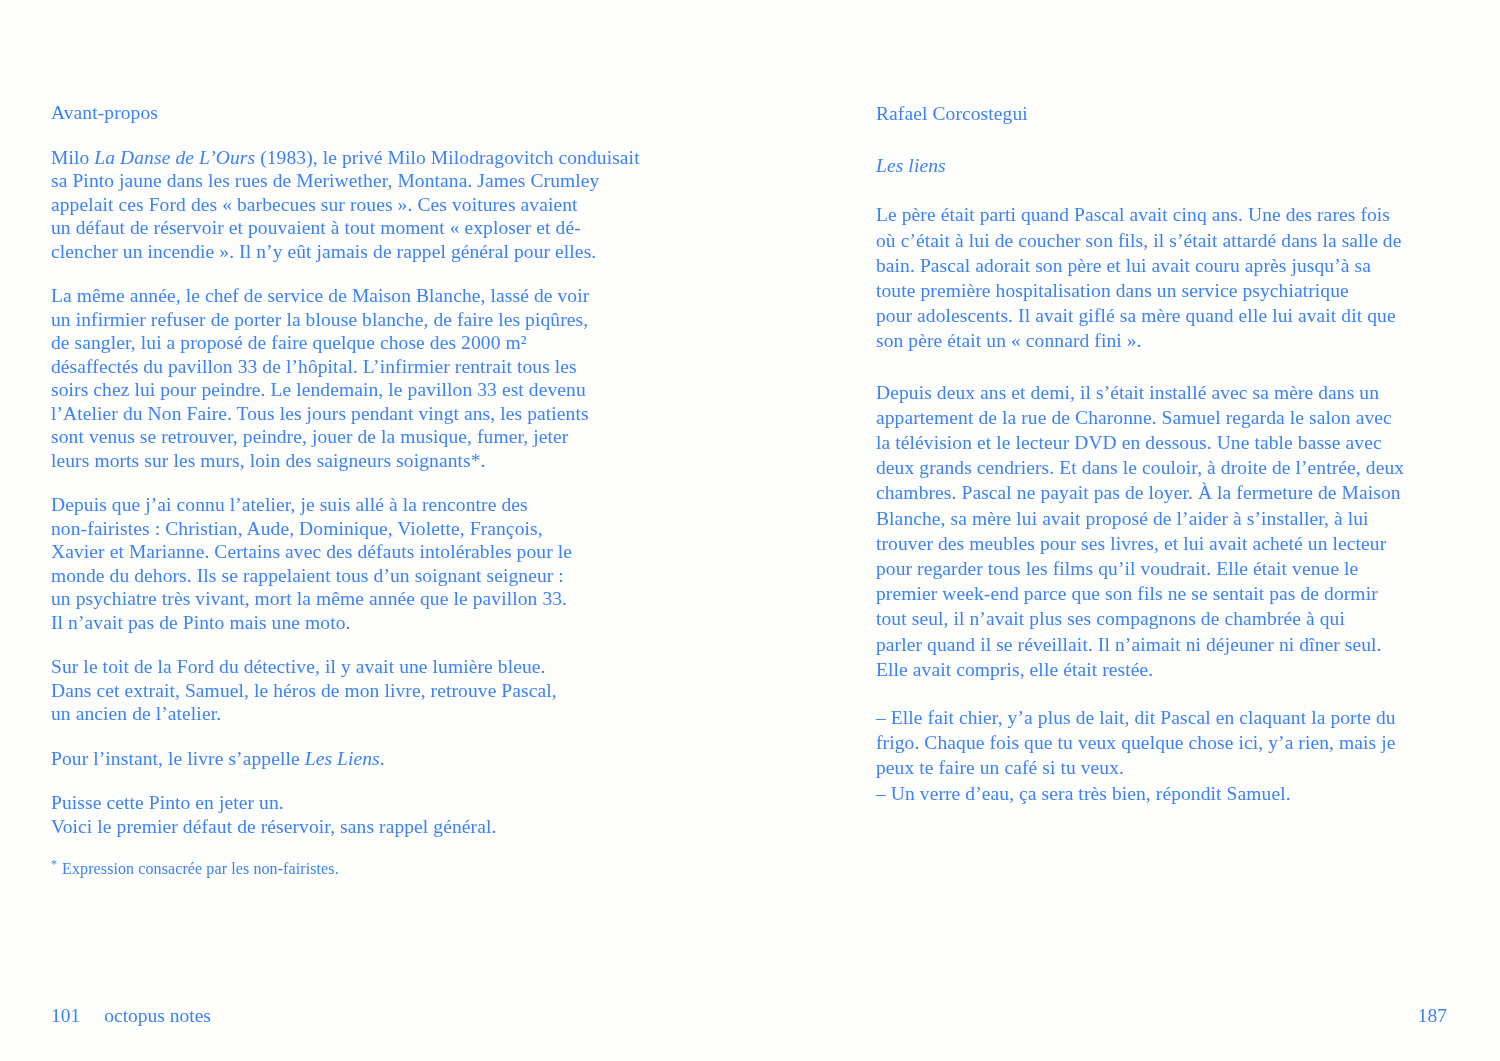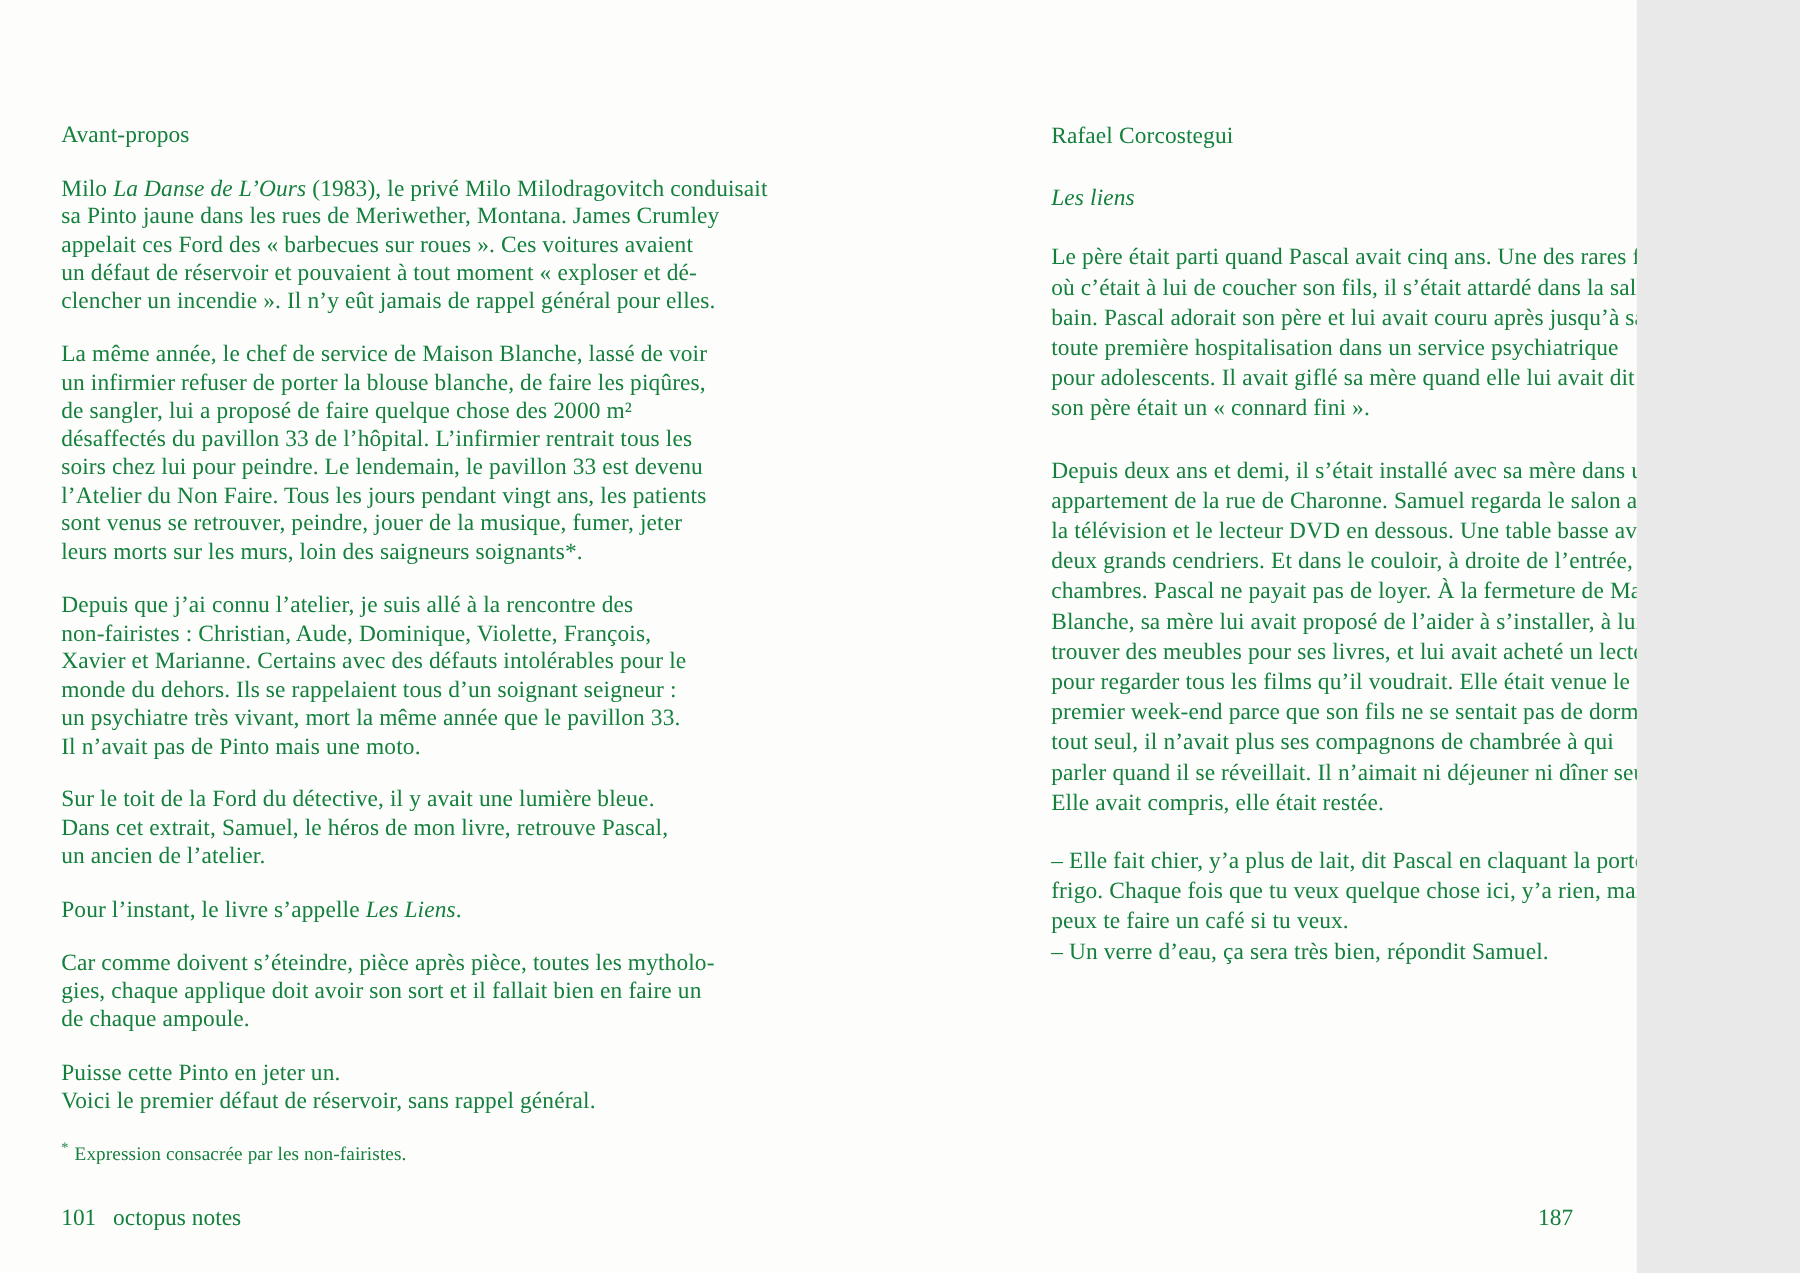--- a/index.html
+++ b/index.html
@@ -2,26 +2,26 @@
 <html lang="fr"><head>
 <meta charset="utf-8">
 <style>
   html, body {
     margin: 0;
     padding: 0;
     background: #e9e9e9;
   }
   .spread {
     position: relative;
-    width: 1364px;
+    width: 1500px;
     height: 1061px;
     background: #fdfdfc;
     overflow: hidden;
     font-family: "Liberation Serif", "DejaVu Serif", serif;
-    color: #15803d;
+    color: #3b82f6;
   }
   .col {
     position: absolute;
     top: 101px;
   }
   .col-left  { left: 51px;  width: 635px; }
   .col-right { left: 876px; width: 620px; }
 
   .para {
     margin: 0;
@@ -56,21 +56,21 @@
   .rp4 { margin-top: 23px; }
 
   .footer {
     position: absolute;
     top: 1004px;
     font-size: 19.5px;
     line-height: 24px;
   }
   .footer-left  { left: 51px; }
   .footer-right { right: 53px; text-align: right; margin-left: 15px; }
-  .footer .book-title { margin-left: 14px; }
+  .footer .book-title { margin-left: 24px; }
 </style>
 </head>
 <body>
 
 <div class="spread">
 
   <div class="col col-left">
     <p class="para">Avant-propos</p>
 
     <p class="para lp"><span>Milo </span><i class="it">La Danse de L’Ours</i><span> (1983), le privé Milo Milodragovitch conduisait
@@ -94,23 +94,20 @@
 monde du dehors. Ils se rappelaient tous d’un soignant seigneur :
 un psychiatre très vivant, mort la même année que le pavillon 33.
 Il n’avait pas de Pinto mais une moto.</p>
 
     <p class="para lp">Sur le toit de la Ford du détective, il y avait une lumière bleue.
 Dans cet extrait, Samuel, le héros de mon livre, retrouve Pascal,
 un ancien de l’atelier.</p>
 
     <p class="para lp"><span>Pour l’instant, le livre s’appelle </span><i class="it">Les Liens</i><span>.</span></p>
 
-    <p class="para lp">Car comme doivent s’éteindre, pièce après pièce, toutes les mytholo-
-gies, chaque applique doit avoir son sort et il fallait bien en faire un
-de chaque ampoule.</p>
 
     <p class="para lp">Puisse cette Pinto en jeter un.
 Voici le premier défaut de réservoir, sans rappel général.</p>
 
     <p class="para footnote"><sup>*</sup><span>Expression consacrée par les non-fairistes.</span></p>
   </div>
 
   <div class="col col-right">
     <p class="para">Rafael Corcostegui</p>
 

